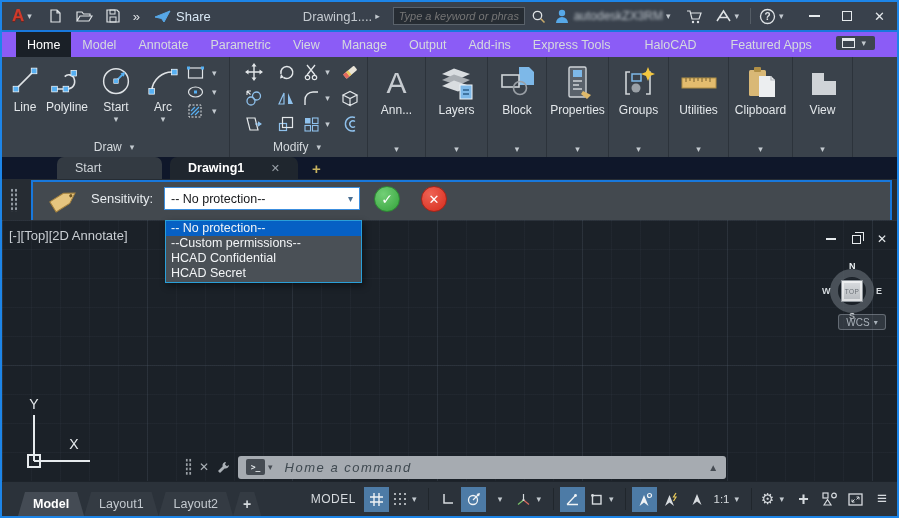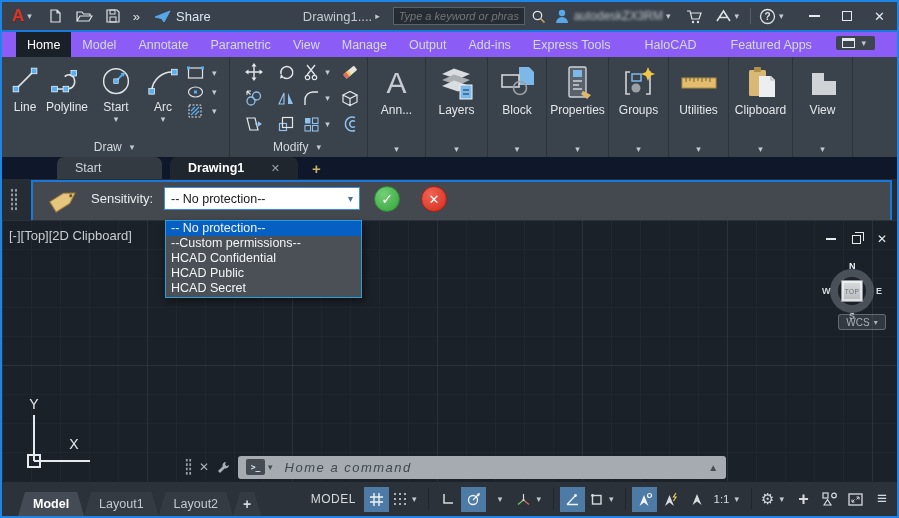--- a/index.html
+++ b/index.html
@@ -540,21 +540,21 @@
       <div class="fake-select">
         <span>-- No protection--</span>
         <span class="fs-caret">▾</span>
       </div>
       <span class="btn-ok">✓</span>
       <span class="btn-cancel">✕</span>
     </div>
   </div>
 
   <div class="canvas">
-    <span class="vp-label">[-][Top][2D Clipboard]</span>
+    <span class="vp-label">[-][Top][2D Annotate]</span>
 
     <span class="vp-controls">
       <span class="vpc-min"></span>
       <span class="vpc-restore"></span>
       <span class="vpc-close">✕</span>
     </span>
 
     <div class="viewcube">
       <span class="vc-ring"></span>
       <span class="vc-letter vc-n">N</span>
@@ -593,21 +593,20 @@
         <span class="cmd-text">Home a command</span>
         <span class="cmd-up">▲</span>
       </div>
     </div>
   </div>
 
   <div class="dropdown">
     <div class="dd-item selected">-- No protection--</div>
     <div class="dd-item" style="">--Custom permissions--</div>
     <div class="dd-item">HCAD Confidential</div>
-    <div class="dd-item">HCAD Public</div>
     <div class="dd-item">HCAD Secret</div>
   </div>
 
   <div class="bottombar">
     <div class="layout-tabs">
       <span class="ltab active">Model</span>
       <span class="ltab">Layout1</span>
       <span class="ltab">Layout2</span>
       <span class="ltab-plus">+</span>
     </div>

